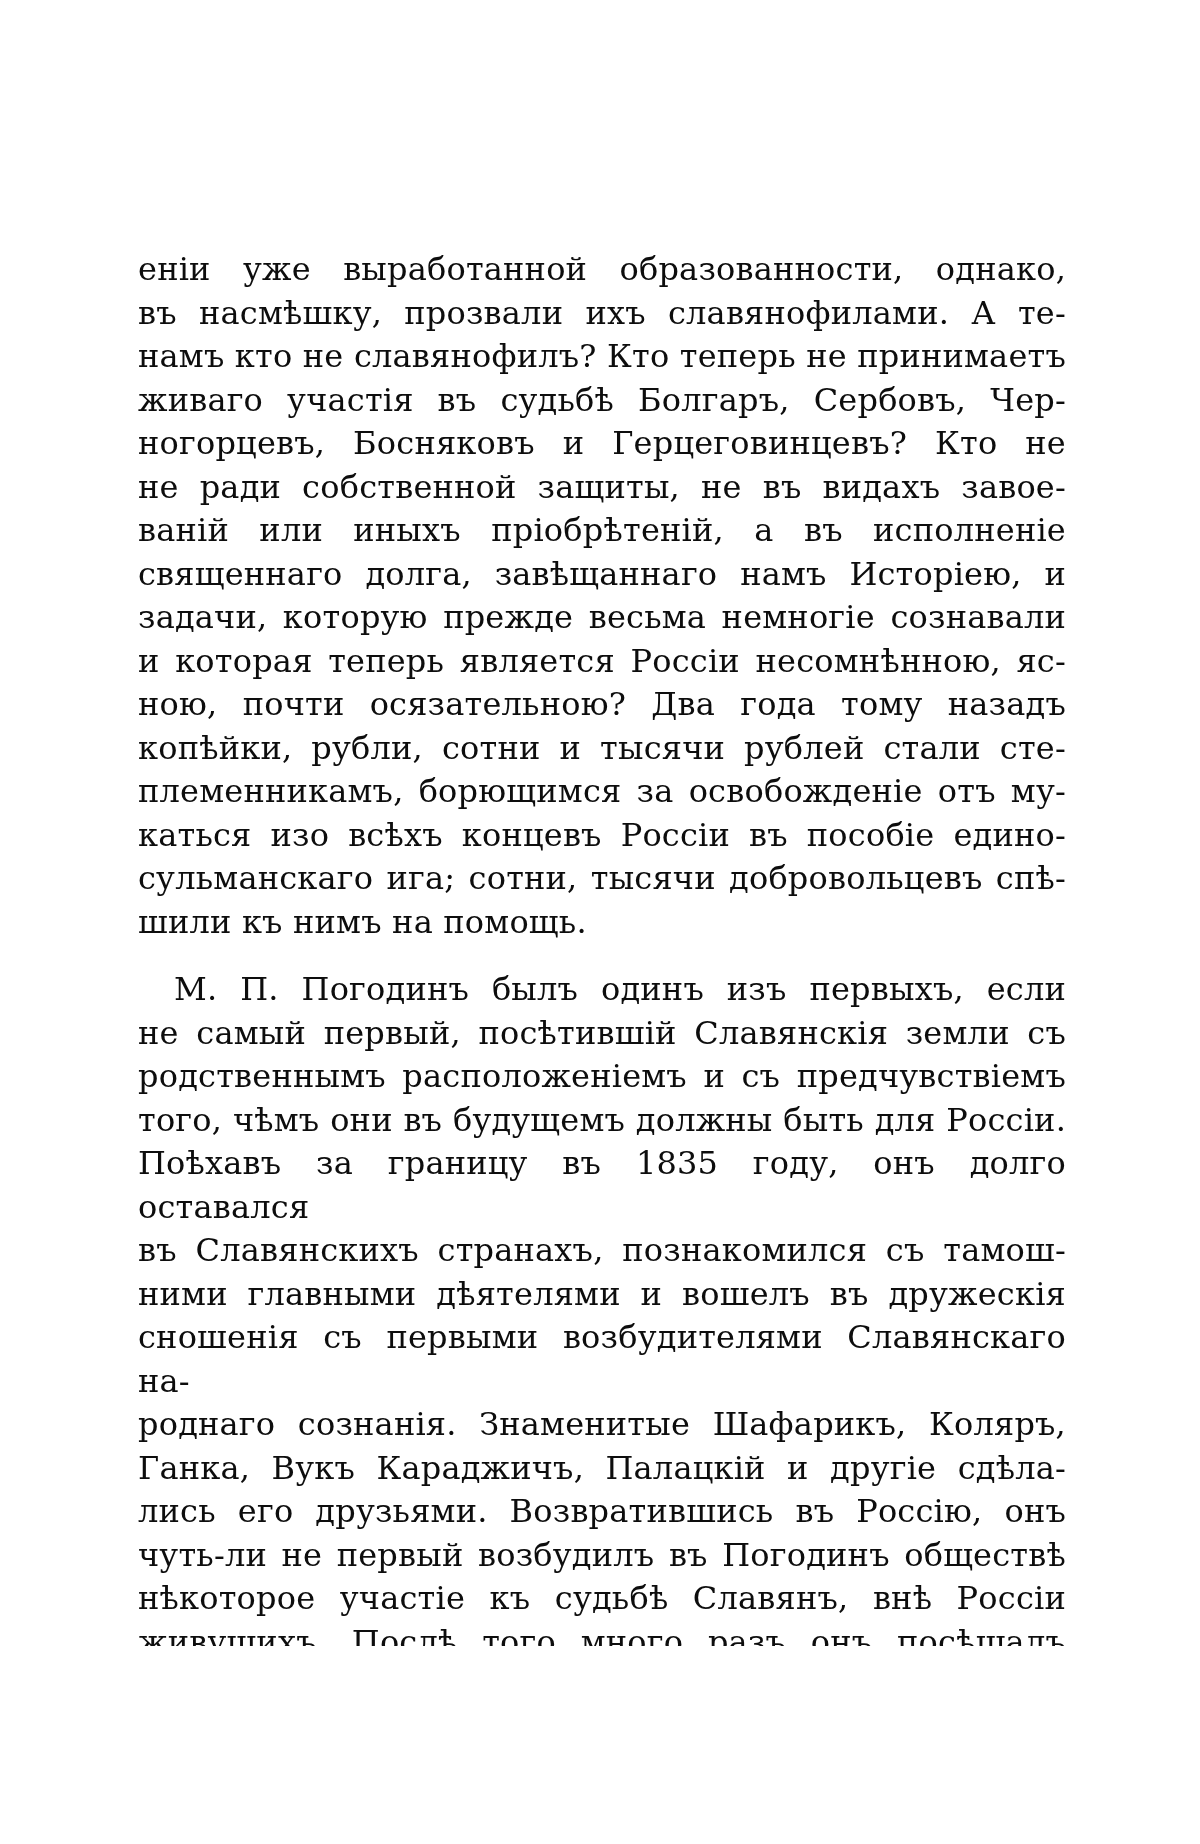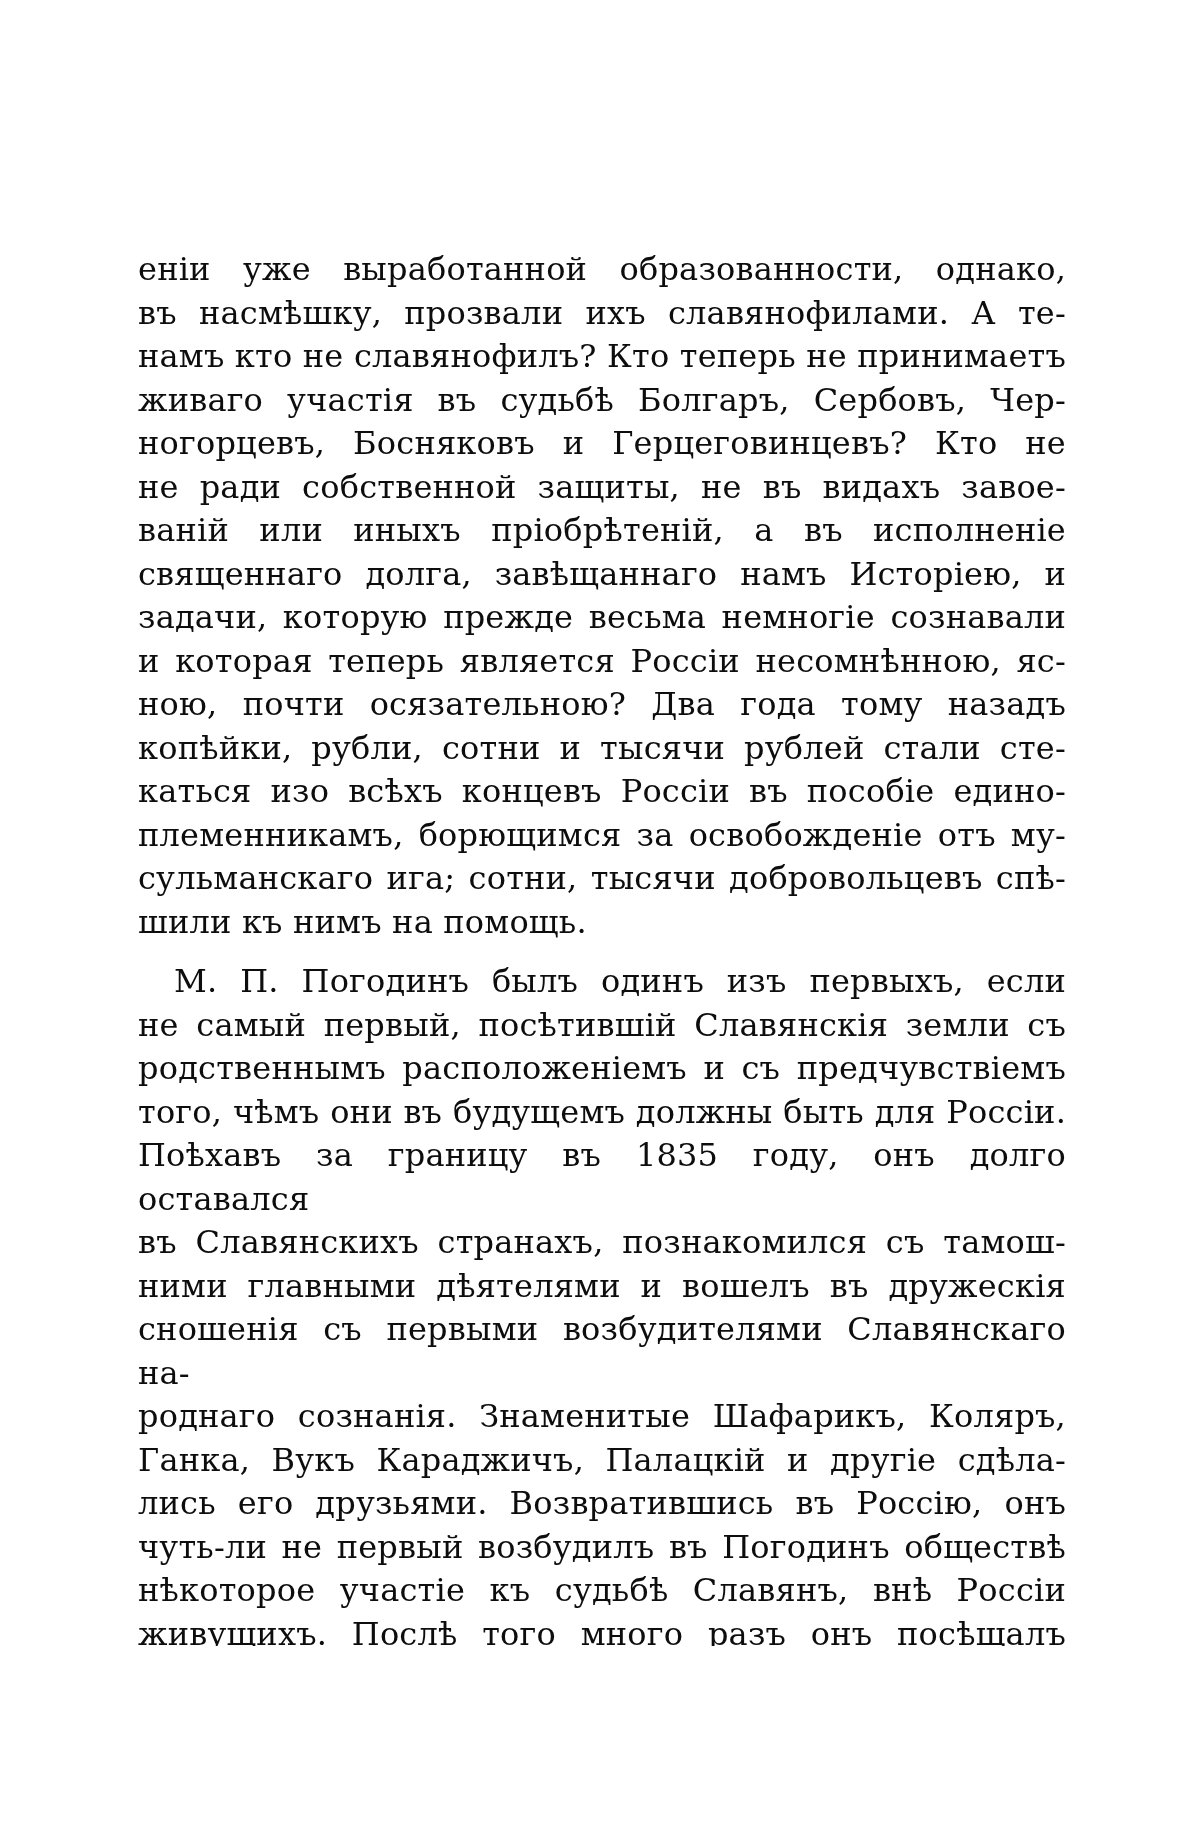--- a/index.html
+++ b/index.html
@@ -19,21 +19,21 @@
     position: absolute;
     left: 138px;
     top: 248px;
     width: 928px;
     color: #0d0d0d;
     font-size: 32px;
     line-height: 43.5px;
     letter-spacing: 0.2px;
   }
   .paragraph { margin: 0; padding: 0; }
-  .paragraph + .paragraph { margin-top: 16px; }
+  .paragraph + .paragraph { margin-top: 24px; }
   .line {
     text-align: justify;
     text-align-last: justify;
     white-space: normal;
   }
   .line.align-left {
     text-align: left;
     text-align-last: left;
   }
   .line.indent-first {
@@ -65,22 +65,22 @@
       <div class="line">намъ кто не славянофилъ? Кто теперь не принимаетъ</div>
       <div class="line">живаго участія въ судьбѣ Болгаръ, Сербовъ, Чер-</div>
       <div class="line">ногорцевъ, Босняковъ и Герцеговинцевъ? Кто не</div>
       <div class="line">не ради собственной защиты, не въ видахъ завое-</div>
       <div class="line">ваній или иныхъ пріобрѣтеній, а въ исполненіе</div>
       <div class="line">священнаго долга, завѣщаннаго намъ Исторіею, и</div>
       <div class="line">задачи, которую прежде весьма немногіе сознавали</div>
       <div class="line">и которая теперь является Россіи несомнѣнною, яс-</div>
       <div class="line">ною, почти осязательною? Два года тому назадъ</div>
       <div class="line">копѣйки, рубли, сотни и тысячи рублей стали сте-</div>
+      <div class="line">племенникамъ, борющимся за освобожденіе отъ му-</div>
       <div class="line">каться изо всѣхъ концевъ Россіи въ пособіе едино-</div>
-      <div class="line">племенникамъ, борющимся за освобожденіе отъ му-</div>
       <div class="line">сульманскаго ига; сотни, тысячи добровольцевъ спѣ-</div>
       <div class="line align-left">шили къ нимъ на помощь.</div>
     </div>
 
     <div class="paragraph">
       <div class="line indent-first">М. П. Погодинъ былъ одинъ изъ первыхъ, если</div>
       <div class="line">не самый первый, посѣтившій Славянскія земли съ</div>
       <div class="line">родственнымъ расположеніемъ и съ предчувствіемъ</div>
       <div class="line">того, чѣмъ они въ будущемъ должны быть для Россіи.</div>
       <div class="line">Поѣхавъ за границу въ 1835 году, онъ долго оставался</div>

